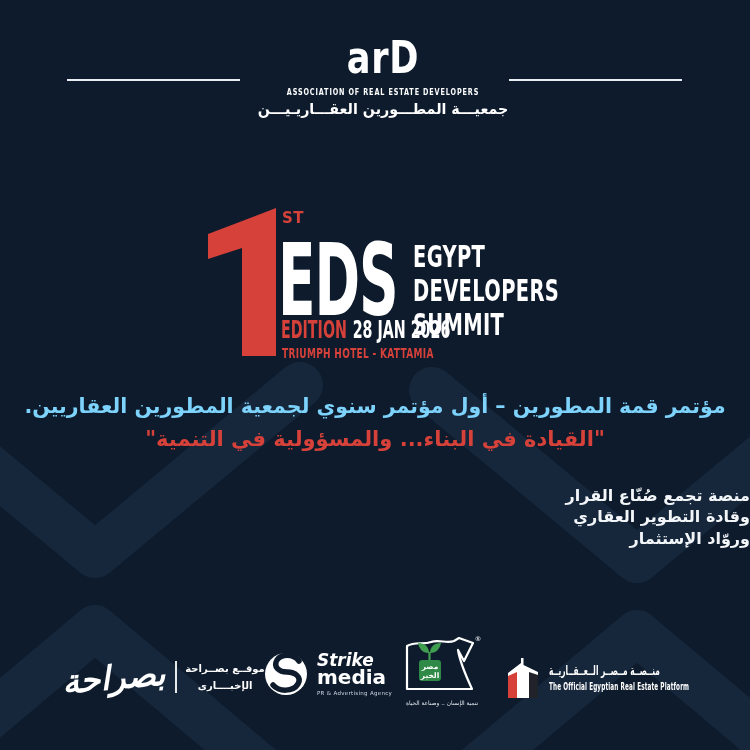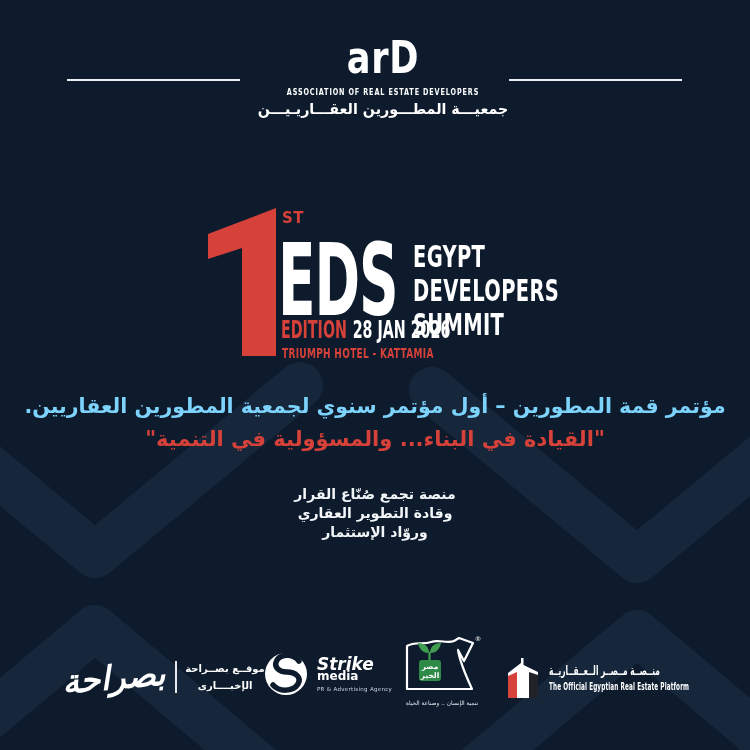--- a/index.html
+++ b/index.html
@@ -25,33 +25,33 @@
   .edition{position:absolute;left:77px;top:113px;font-size:25px;font-weight:800;white-space:nowrap;
            transform:scaleX(.57);transform-origin:left top;}
   .edition .lbl{color:#d6413a;margin-right:10px;}
   .venue{position:absolute;left:78px;top:143px;font-size:14.5px;font-weight:700;letter-spacing:.5px;
          color:#d6413a;white-space:nowrap;transform:scaleX(.62);transform-origin:left top;}
   
   .intro{position:absolute;left:0;right:0;top:394px;text-align:center;direction:rtl;
          font-size:20.5px;font-weight:700;color:#7dd3fc;}
   .slogan{position:absolute;left:0;right:0;top:427px;text-align:center;direction:rtl;
           font-size:21px;font-weight:700;color:#d6413a;}
-  .audience{position:absolute;left:0;right:0;top:485px;text-align:center;direction:rtl;
-            font-size:14px;font-weight:700;line-height:1.34;color:#f3f6f9;}
+  .audience{position:absolute;left:0;right:0;top:485px;direction:rtl;
+            font-size:16px;font-weight:700;line-height:1.34;color:#f3f6f9;}
   
   .besaraha{position:absolute;left:62px;top:650px;height:54px;display:flex;align-items:center;}
   .bes-script{font-size:33px;font-weight:700;font-style:italic;transform:rotate(-5deg);direction:rtl;}
   .bes-divider{width:2px;height:32px;background:#ffffff;opacity:.9;margin:0 8px 0 10px;}
   .bes-text{direction:rtl;text-align:center;font-size:10px;font-weight:700;line-height:1.7;
             letter-spacing:.5px;white-space:nowrap;}
   .bes-arrows{margin-left:7px;display:flex;align-items:center;}
   .strike{position:absolute;left:263px;top:651px;display:flex;align-items:center;gap:8px;}
   .strike-col{display:flex;flex-direction:column;}
   .strike-top{font-size:17px;font-weight:800;line-height:.95;font-style:italic;}
-  .strike-bottom{font-size:12px;font-weight:800;line-height:.95;margin-top:-1px;}
+  .strike-bottom{font-size:20px;font-weight:800;line-height:.95;margin-top:-1px;}
   .strike-tag{font-size:5.5px;letter-spacing:.3px;margin-top:3px;color:#ccd6e0;}
   .misr{position:absolute;left:398px;top:633px;width:88px;text-align:center;}
   .misr-tag{font-size:5.8px;margin-top:1px;color:#e6ecf3;letter-spacing:.2px;}
   .platform{position:absolute;left:506px;top:657px;display:flex;align-items:center;gap:9px;}
   .plat-col{display:flex;flex-direction:column;transform:scaleX(.57);transform-origin:left center;}
   .plat-ar{font-size:13px;font-weight:700;letter-spacing:1px;direction:rtl;white-space:nowrap;text-align:left;}
   .plat-en{font-size:10px;font-weight:700;letter-spacing:.2px;margin-top:3px;white-space:nowrap;}
 </style>
 </head>
 <body>

